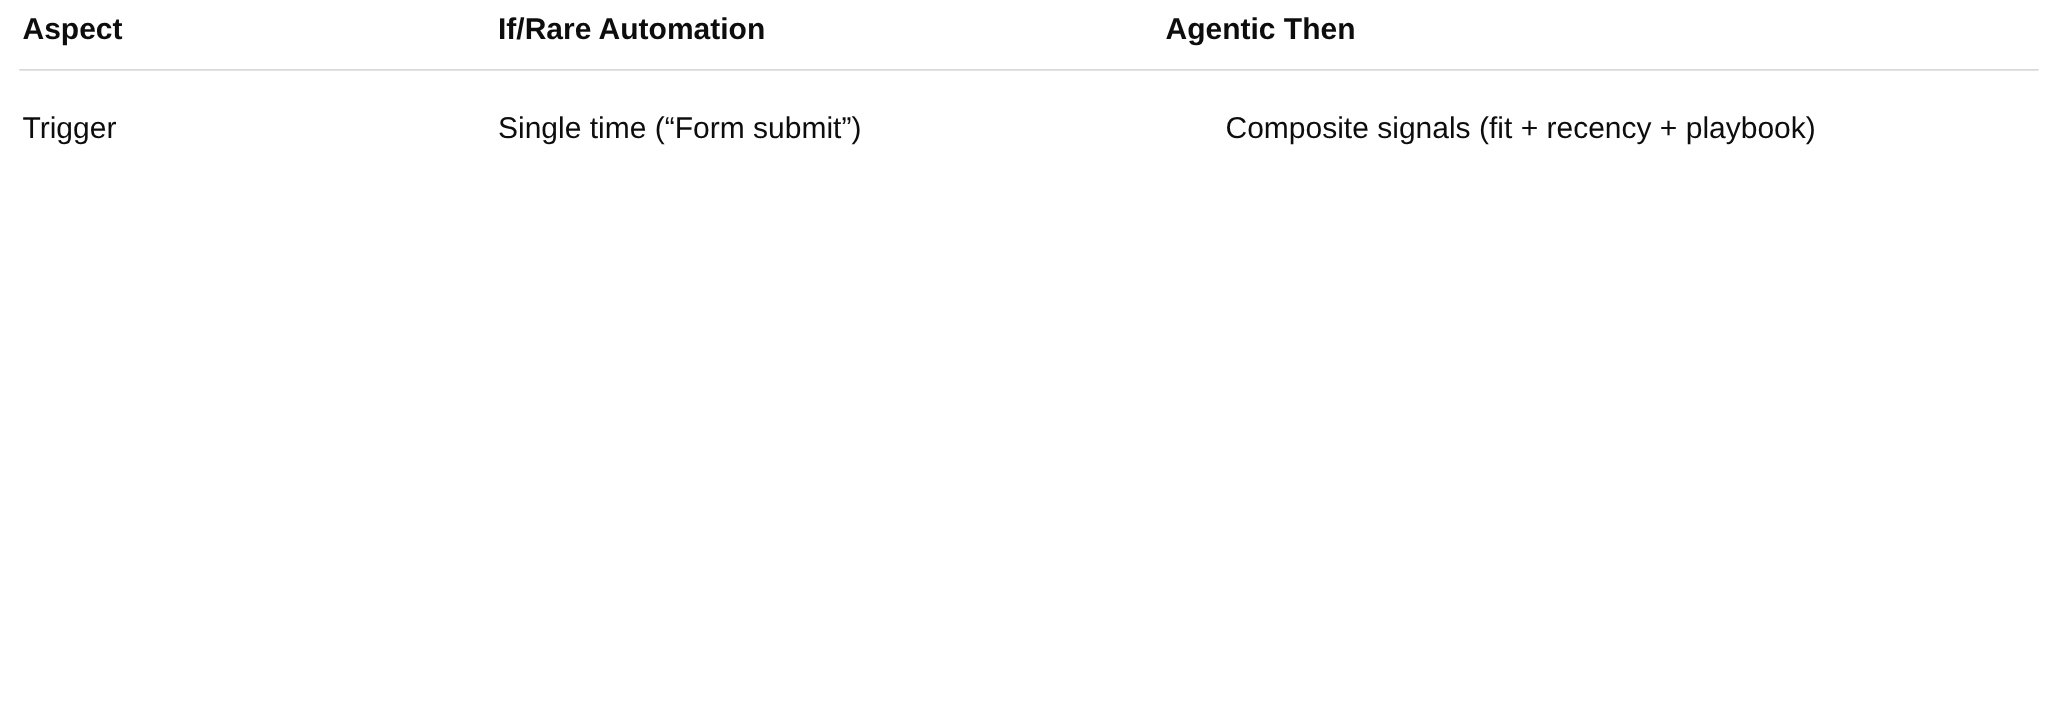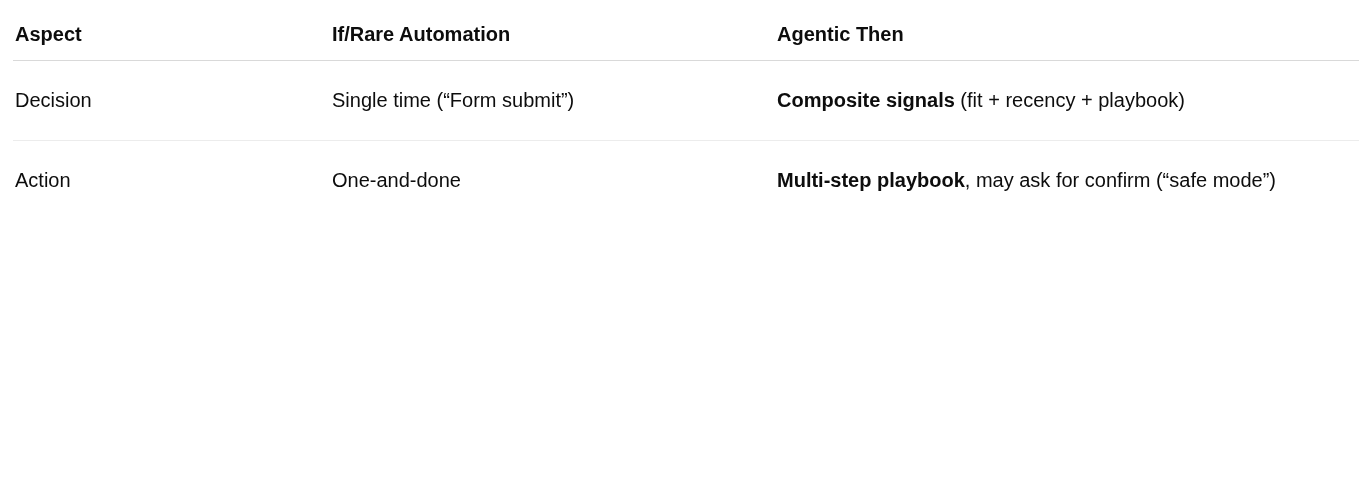--- a/index.html
+++ b/index.html
@@ -24,60 +24,55 @@
     table-layout: fixed;
   }
   col.c1 { width: 317px; }
   col.c2 { width: 445px; }
   col.c3 { width: auto; }
   th {
     text-align: left;
     font-size: 20px;
     font-weight: 700;
     line-height: 28px;
-    padding: 20px 16px 12px 2px;
+    padding: 6px 16px 12px 2px;
     border-bottom: 1px solid #d9d9d9;
     vertical-align: top;
   }
   td {
     text-align: left;
     font-size: 20px;
     font-weight: 400;
     line-height: 40px;
     padding: 19px 16px 20px 2px;
     vertical-align: top;
   }
   tbody tr + tr td {
     border-top: 1px solid #ececec;
   }
-  td strong { font-weight: 700; }
+  td strong { font-weight: 400; margin-left: 40px; }
 </style>
 </head>
 <body>
 
 <div class="table-wrap">
   <table class="comparison">
     <colgroup>
       <col class="c1">
         <col class="c2">
         <col class="c3">
     </colgroup>
     <thead>
       <tr>
         <th>Aspect</th>
         <th>If/Rare Automation</th>
         <th>Agentic Then</th>
       </tr>
     </thead>
     <tbody id="table-body">
         <tr>
-          <td><span>Decision</span></td>
+          <td><span>Trigger</span></td>
           <td><span>Single time (“Form submit”)</span></td>
           <td><strong>Composite signals</strong><span> (fit + recency + playbook)</span></td>
-        </tr>
-        <tr>
-          <td><span>Action</span></td>
-          <td><span>One-and-done</span></td>
-          <td><strong>Multi-step playbook</strong><span>, may ask for confirm (“safe mode”)</span></td>
         </tr>
       </tbody>
   </table>
 </div>
 
 </body></html>

